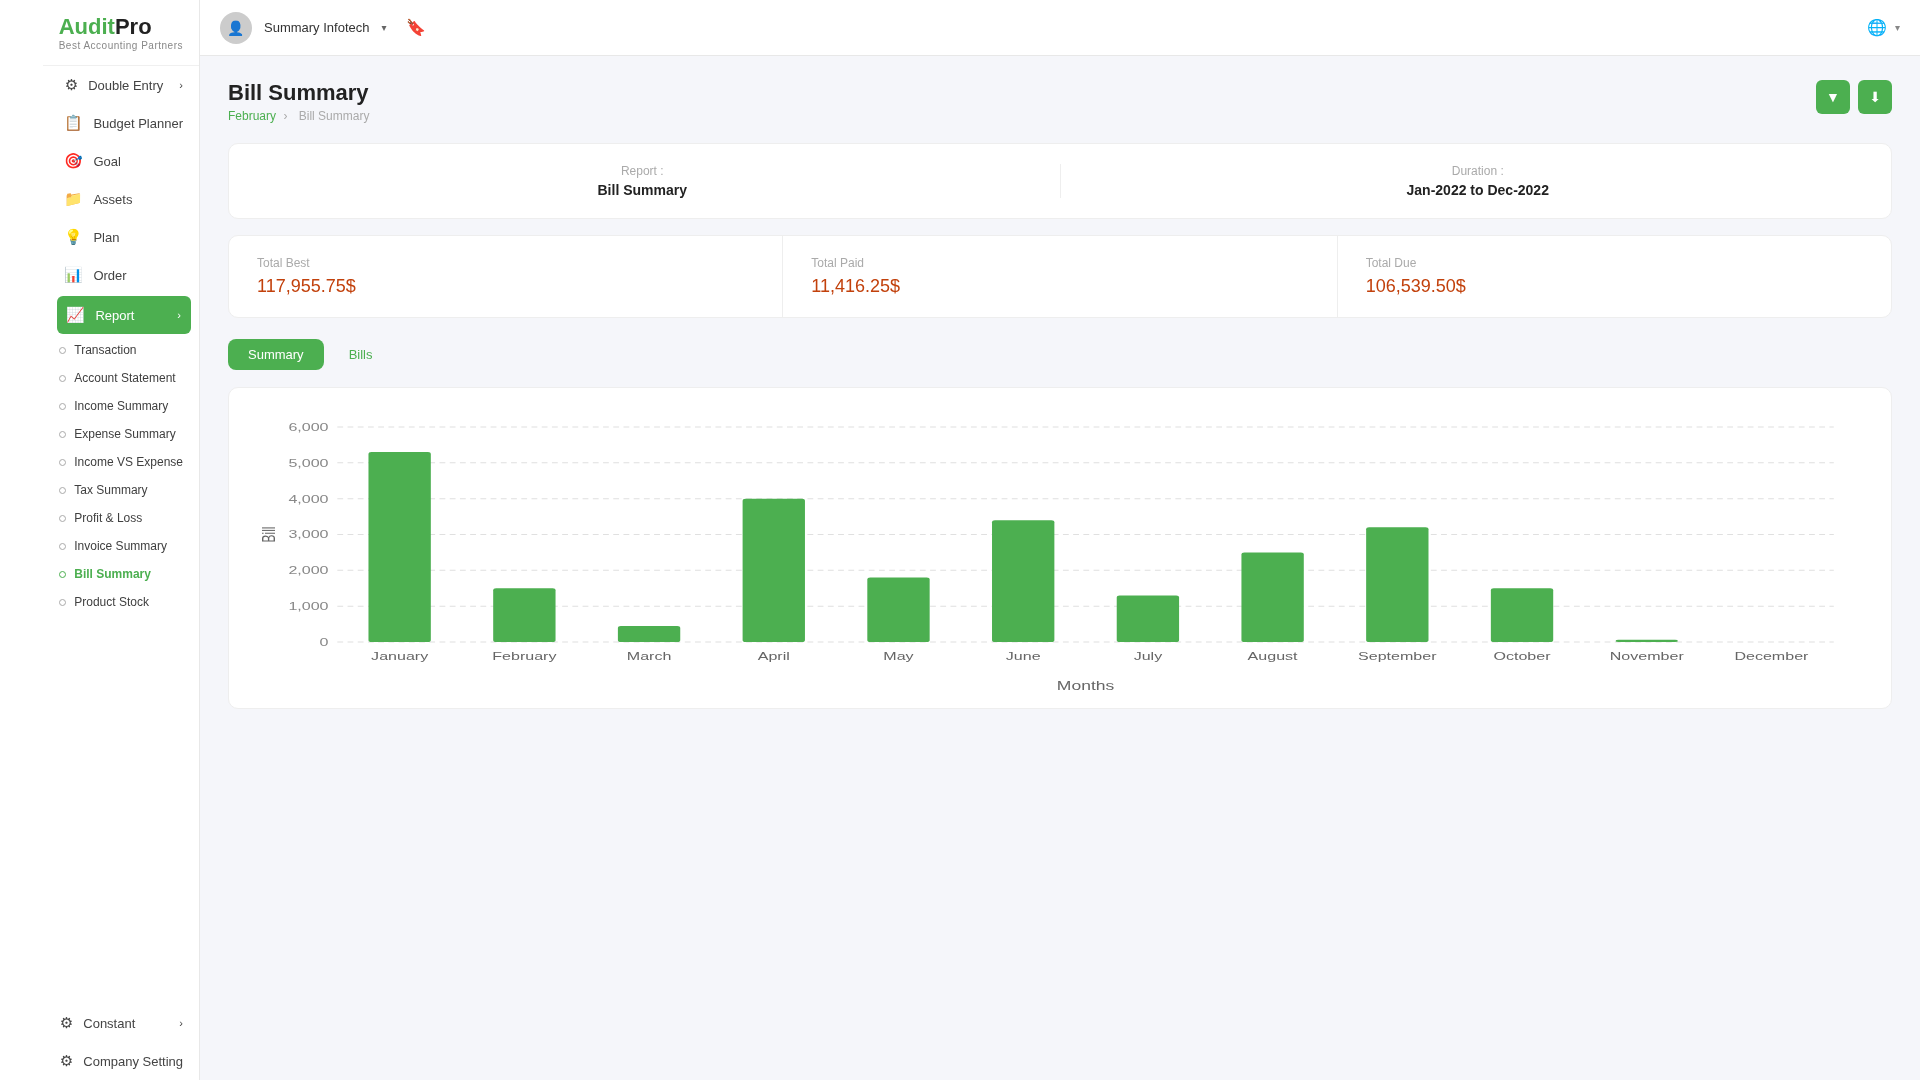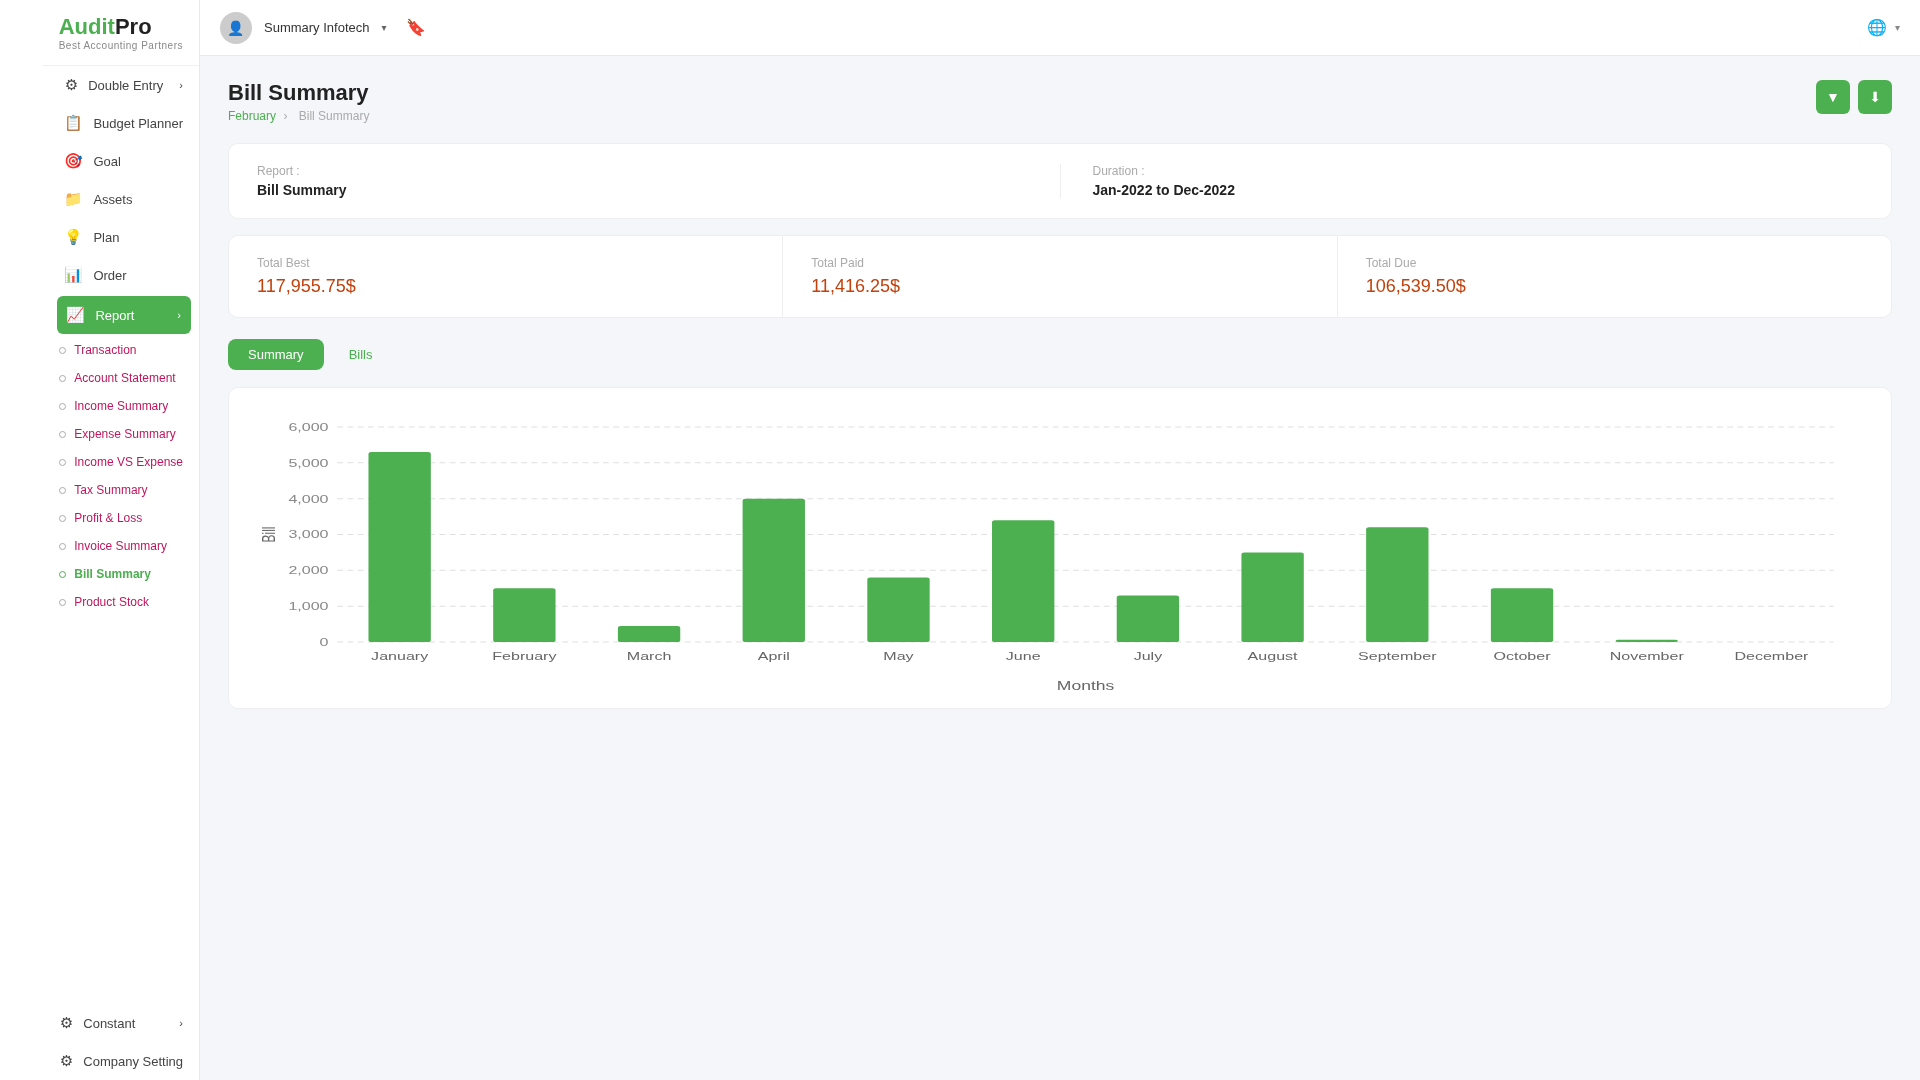--- a/index.html
+++ b/index.html
@@ -43,21 +43,21 @@
     }
     .nav-item .nav-icon { font-size: 15px; flex-shrink: 0; }
     .nav-item .chevron { margin-left: auto; font-size: 11px; }
 
     .sub-nav-item {
       display: flex;
       align-items: center;
       padding: 7px 16px 7px 36px;
       cursor: pointer;
       font-size: 12px;
-      color: #be185d;
+      color: #404040;
       gap: 8px;
     }
     .sub-nav-item.active-sub { color: #4caf50; font-weight: 600; }
     .sub-dot {
       width: 7px; height: 7px;
       border-radius: 50%;
       border: 1.5px solid #aaa;
       flex-shrink: 0;
     }
     .sub-dot.green { border-color: #4caf50; background: transparent; }
@@ -125,20 +125,21 @@
     .btn-download { background: #4caf50; color: #fff; }
 
     
     .info-card {
       background: #fff;
       border-radius: 10px;
       padding: 20px 28px;
       display: flex;
       border: 1px solid #eee;
       margin-bottom: 16px;
+      text-align: center;
     }
     .info-section {
       flex: 1;
       border-right: 1px solid #eee;
       padding-right: 32px;
     }
     .info-section:last-child { border-right: none; padding-left: 32px; padding-right: 0; }
     .info-label { font-size: 12px; color: #aaa; margin-bottom: 4px; }
     .info-value { font-size: 14px; font-weight: 600; color: #222; }
 

